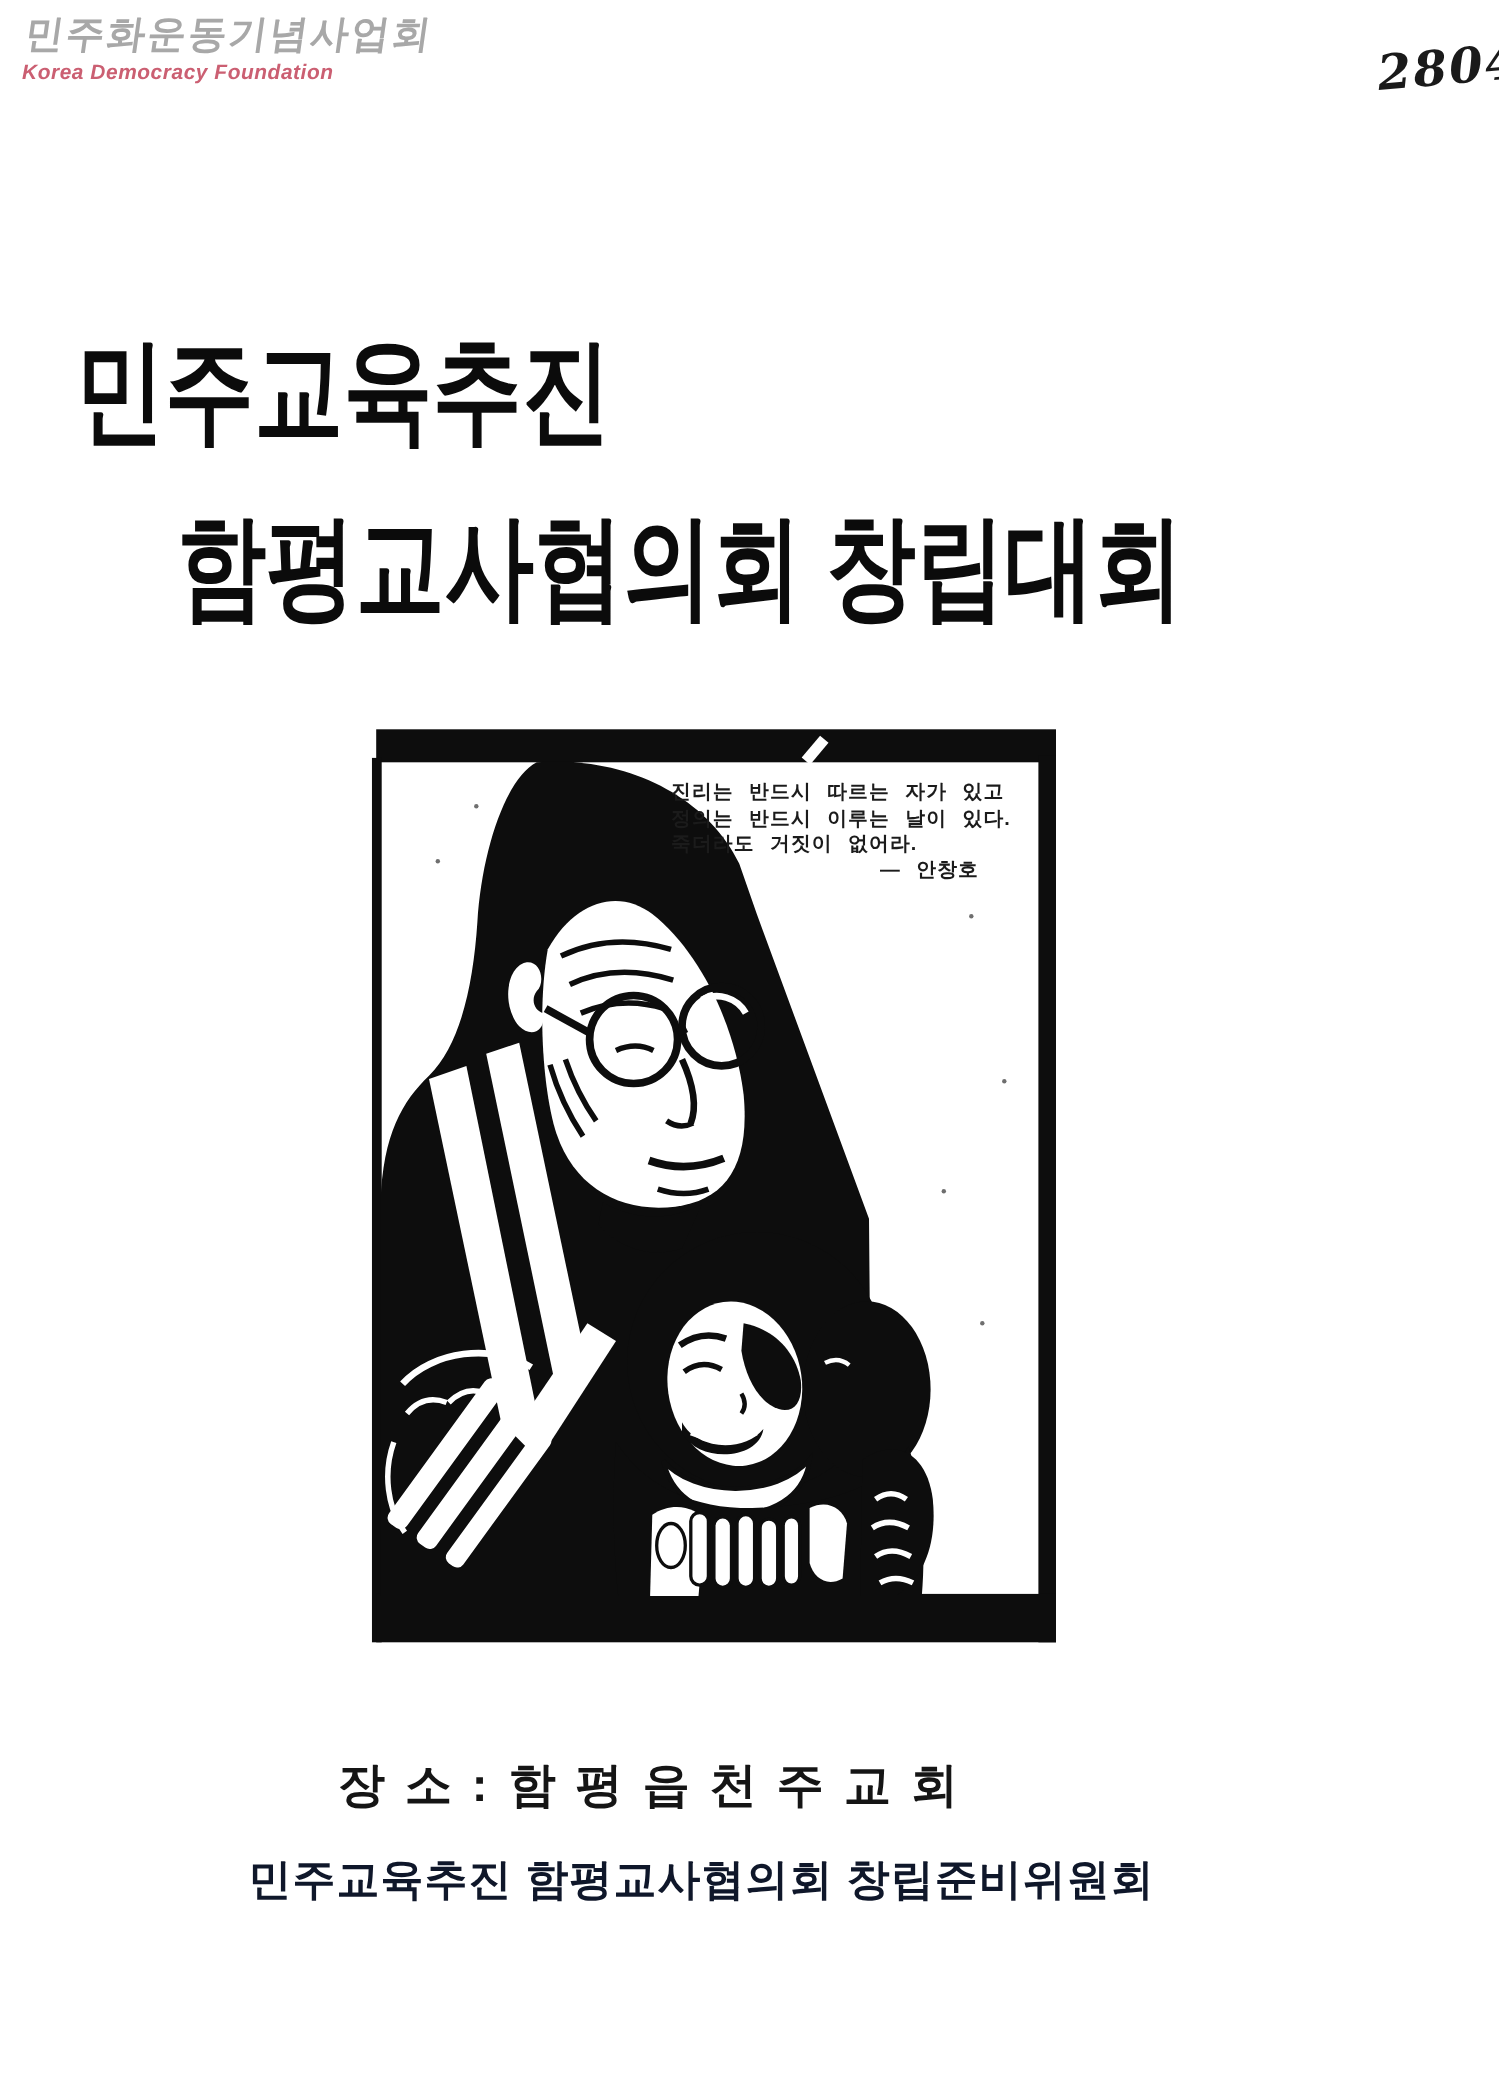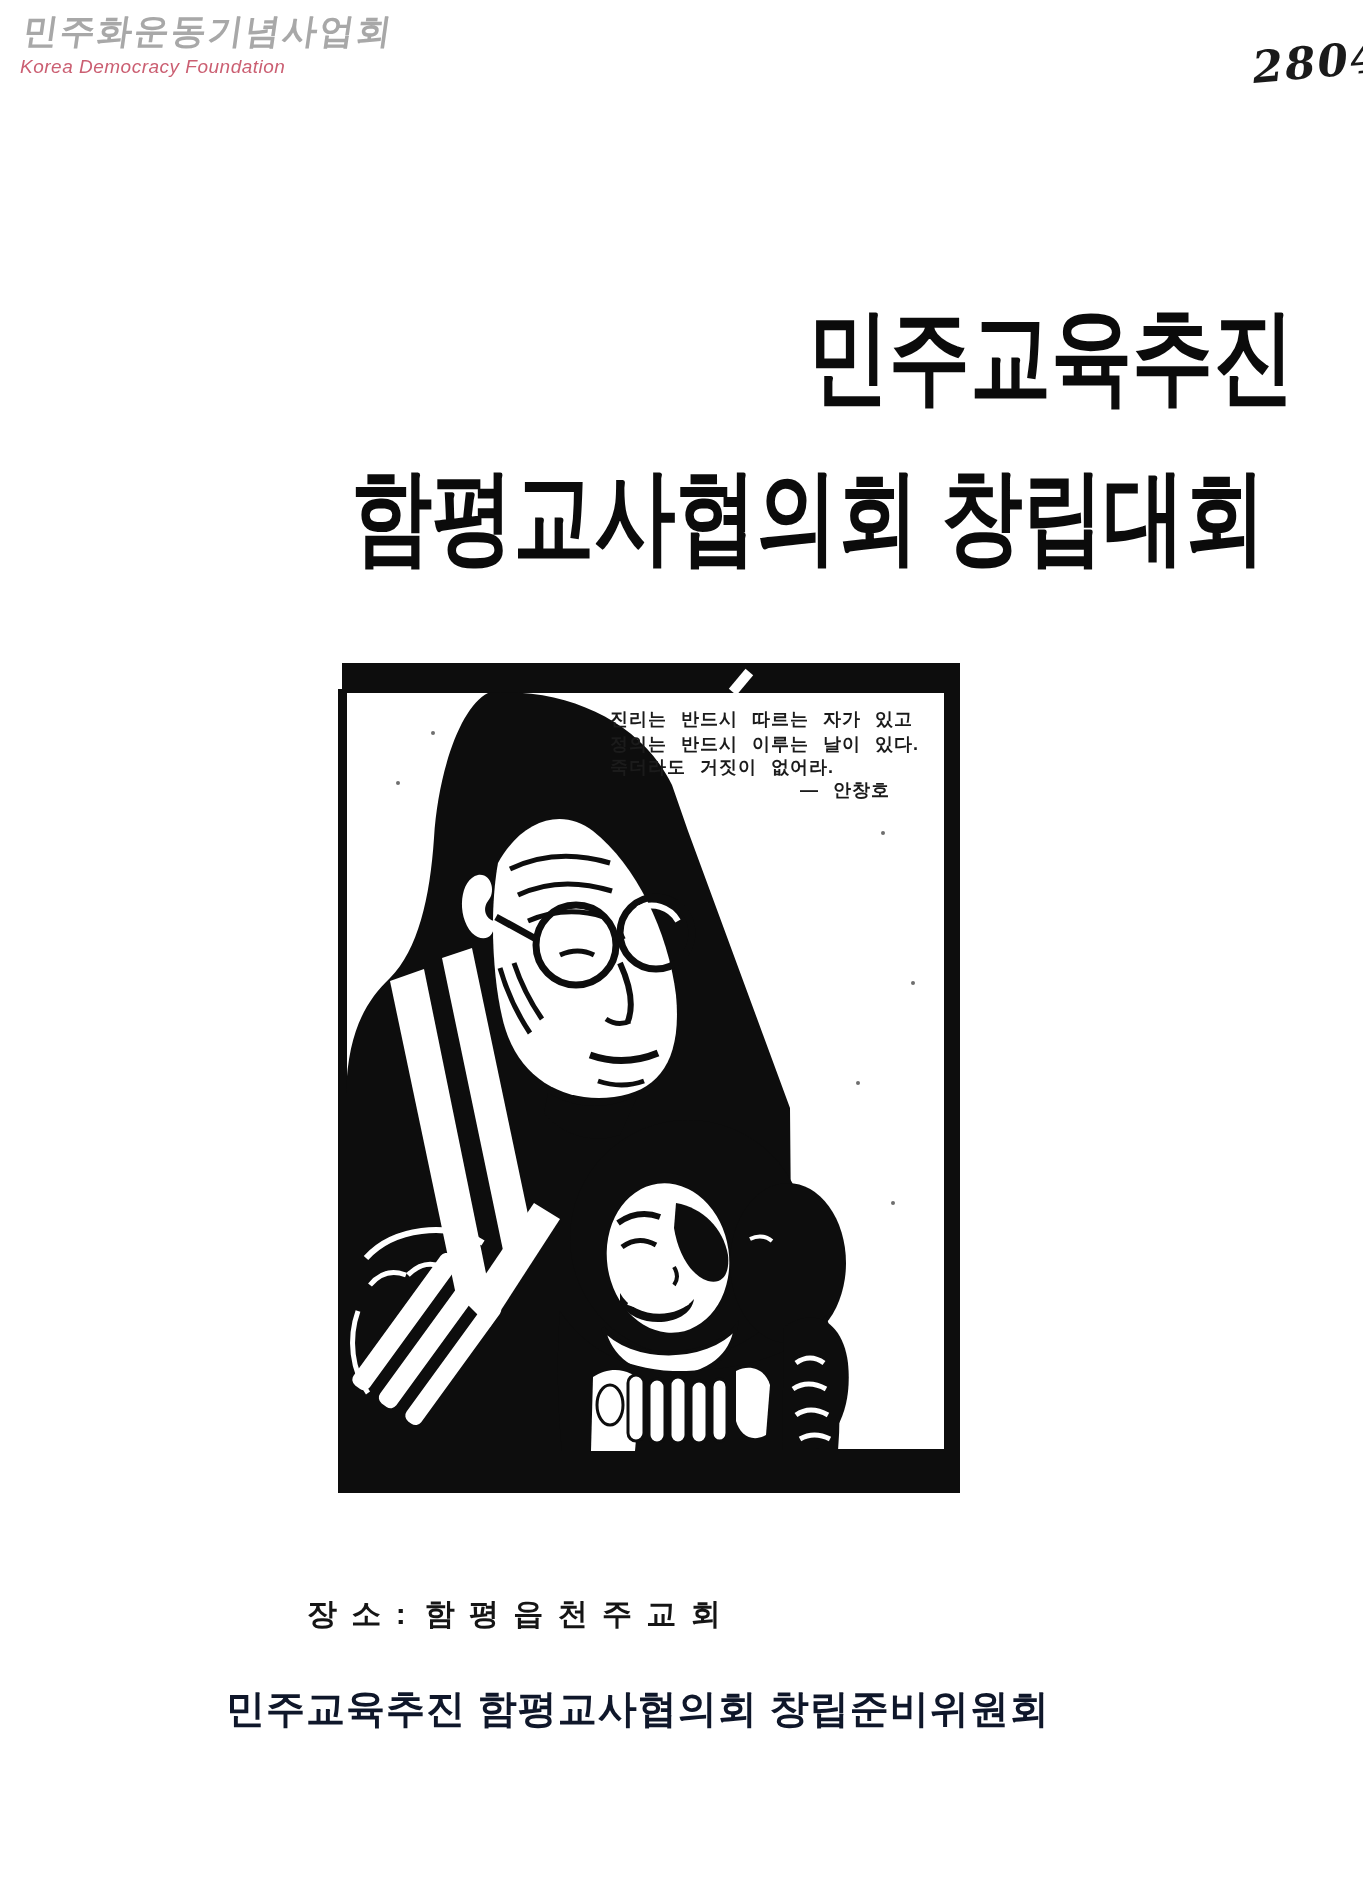--- a/index.html
+++ b/index.html
@@ -3,45 +3,45 @@
 <meta charset="utf-8">
 <style>
   html,body{margin:0;padding:0;background:#d9d9d9;}
   .page{position:relative;width:1363px;height:1888px;margin:0 auto;background:#ffffff;
         font-family:"Liberation Sans",sans-serif;color:#141414;overflow:hidden;}
 
   
   .logo{position:absolute;left:20px;top:8px;}
   .logo-kr{font-family:"DejaVu Serif",serif;font-size:35px;font-weight:700;color:#a8a8a8;
            letter-spacing:2px;transform:skewX(-8deg);transform-origin:left bottom;}
-  .logo-en{margin-top:1px;font-size:19px;font-weight:400;font-style:italic;color:#cb5f72;
+  .logo-en{margin-top:1px;font-size:19px;font-weight:700;font-style:italic;color:#cb5f72;
            letter-spacing:.5px;}
 
   
   .archive{position:absolute;left:1252px;top:32px;font-family:"DejaVu Serif",serif;
            font-style:italic;font-weight:700;font-size:44px;color:#1a1a1a;
            transform:rotate(-5deg);letter-spacing:2px;}
 
   
-  .title-line{position:absolute;left:0;width:100%;text-align:right;font-weight:900;
+  .title-line{position:absolute;left:0;width:100%;text-align:left;font-weight:900;
               font-size:104px;line-height:1.05;color:#0b0b0b;white-space:nowrap;}
   .title-line .squeeze{display:inline-block;transform:scaleX(0.78);}
   #title1{top:232px;}
   #title2{top:392px;padding-left:32px;}
 
   
   .woodcut{position:absolute;left:338px;top:615px;width:622px;height:926px;margin:0;}
   .woodcut svg{display:block;width:100%;height:100%;}
   .q{font-family:"Liberation Sans",sans-serif;font-size:18px;font-weight:600;fill:#1b1b1b;
      letter-spacing:1px;word-spacing:8px;}
 
   
   .meta-line{position:absolute;left:307px;white-space:nowrap;font-weight:700;color:#151515;}
   #dt{top:1536px;font-family:"Liberation Serif",serif;font-size:44px;letter-spacing:1px;}
-  #venue{top:1594px;font-size:30px;letter-spacing:3px;}
+  #venue{top:1594px;font-size:43px;letter-spacing:3px;}
   .meta-label{margin-right:16px;}
 
   
   .org{position:absolute;left:226px;top:1682px;font-size:39px;font-weight:700;
        letter-spacing:1px;white-space:nowrap;color:#0f172a;}
 </style>
 </head>
 <body>
 
 <div class="page">

